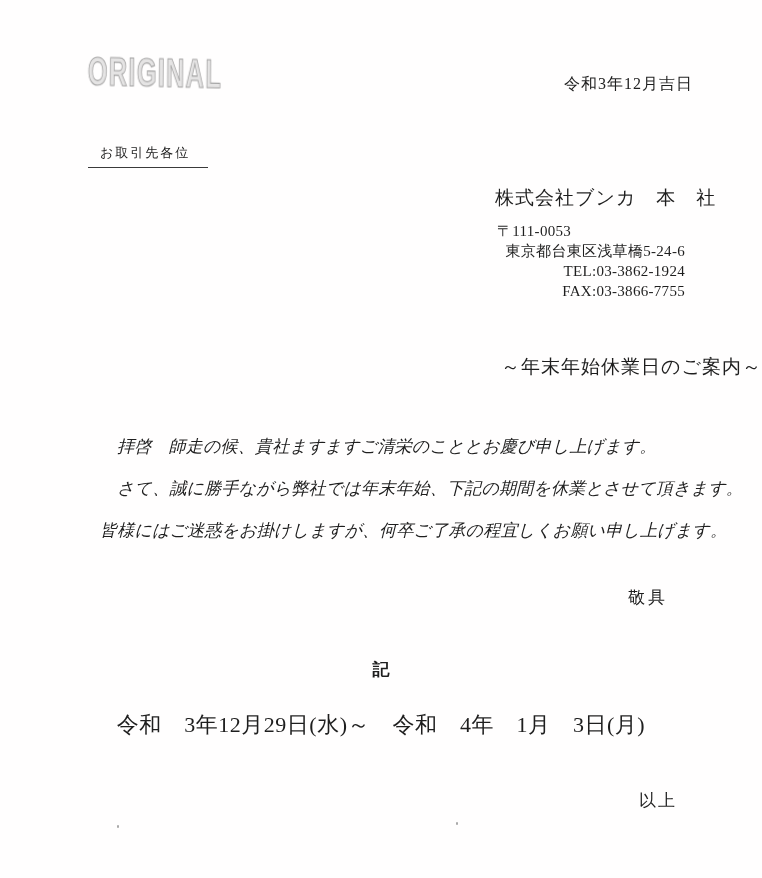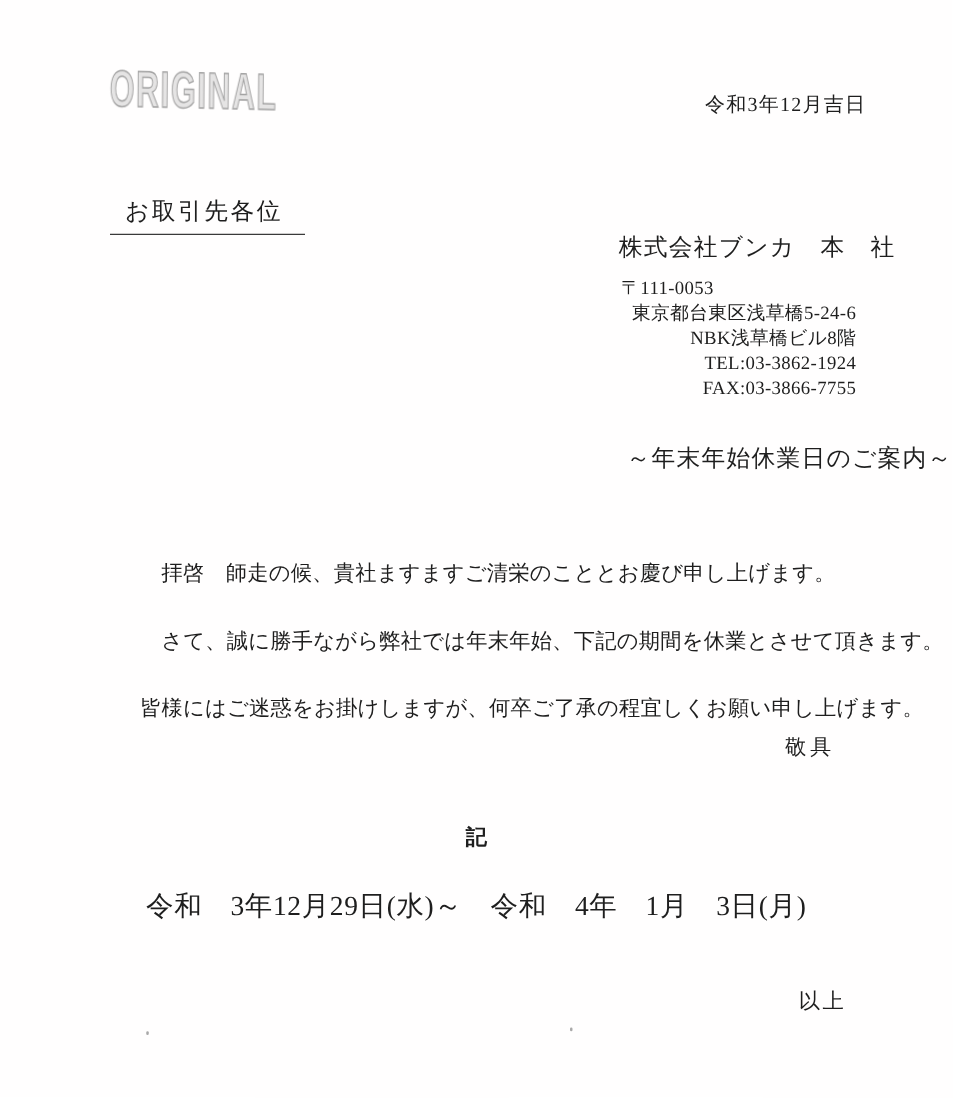--- a/index.html
+++ b/index.html
@@ -39,22 +39,22 @@
     position: absolute;
     right: 69px;
     top: 74px;
     font-size: 16px;
     letter-spacing: 1px;
   }
 
   .recipient {
     position: absolute;
     left: 88px;
-    top: 156px;
-    font-size: 19px;
+    top: 144px;
+    font-size: 13px;
     letter-spacing: 2px;
     padding: 0 18px 5px 12px;
     border-bottom: 1.2px solid #3a3a3a;
   }
 
   .company {
     position: absolute;
     left: 495px;
     top: 185px;
     font-size: 19px;
@@ -88,23 +88,24 @@
 
   .body-text {
     position: absolute;
     left: 96px;
     top: 424px;
     width: 600px;
     font-size: 17px;
     letter-spacing: 0.2px;
   }
   .body-text p {
-    margin: 16px;
+    margin: 4px;
     line-height: 38px;
     white-space: nowrap;
+    font-style: italic;
   }
   .body-text p.indent {
     text-indent: 17px;
   }
 
   .keigu {
     position: absolute;
     right: 94px;
     top: 586px;
     font-size: 17px;
@@ -158,21 +159,20 @@
 
   <div class="issue-date">令和3年12月吉日</div>
 
   <div class="recipient">お取引先各位</div>
 
   <div class="company">株式会社ブンカ　本　社</div>
 
   <div class="address">
     <div class="postal">〒111-0053</div>
     <div>東京都台東区浅草橋5-24-6</div>
-    <div>NBK浅草橋ビル8階</div>
     <div>TEL:03-3862-1924</div>
     <div>FAX:03-3866-7755</div>
   </div>
 
   <div class="doc-title">～年末年始休業日のご案内～</div>
 
   <div class="body-text">
     <p class="indent">拝啓　師走の候、貴社ますますご清栄のこととお慶び申し上げます。</p>
     <p class="indent">さて、誠に勝手ながら弊社では年末年始、下記の期間を休業とさせて頂きます。</p>
     <p>皆様にはご迷惑をお掛けしますが、何卒ご了承の程宜しくお願い申し上げます。</p>

